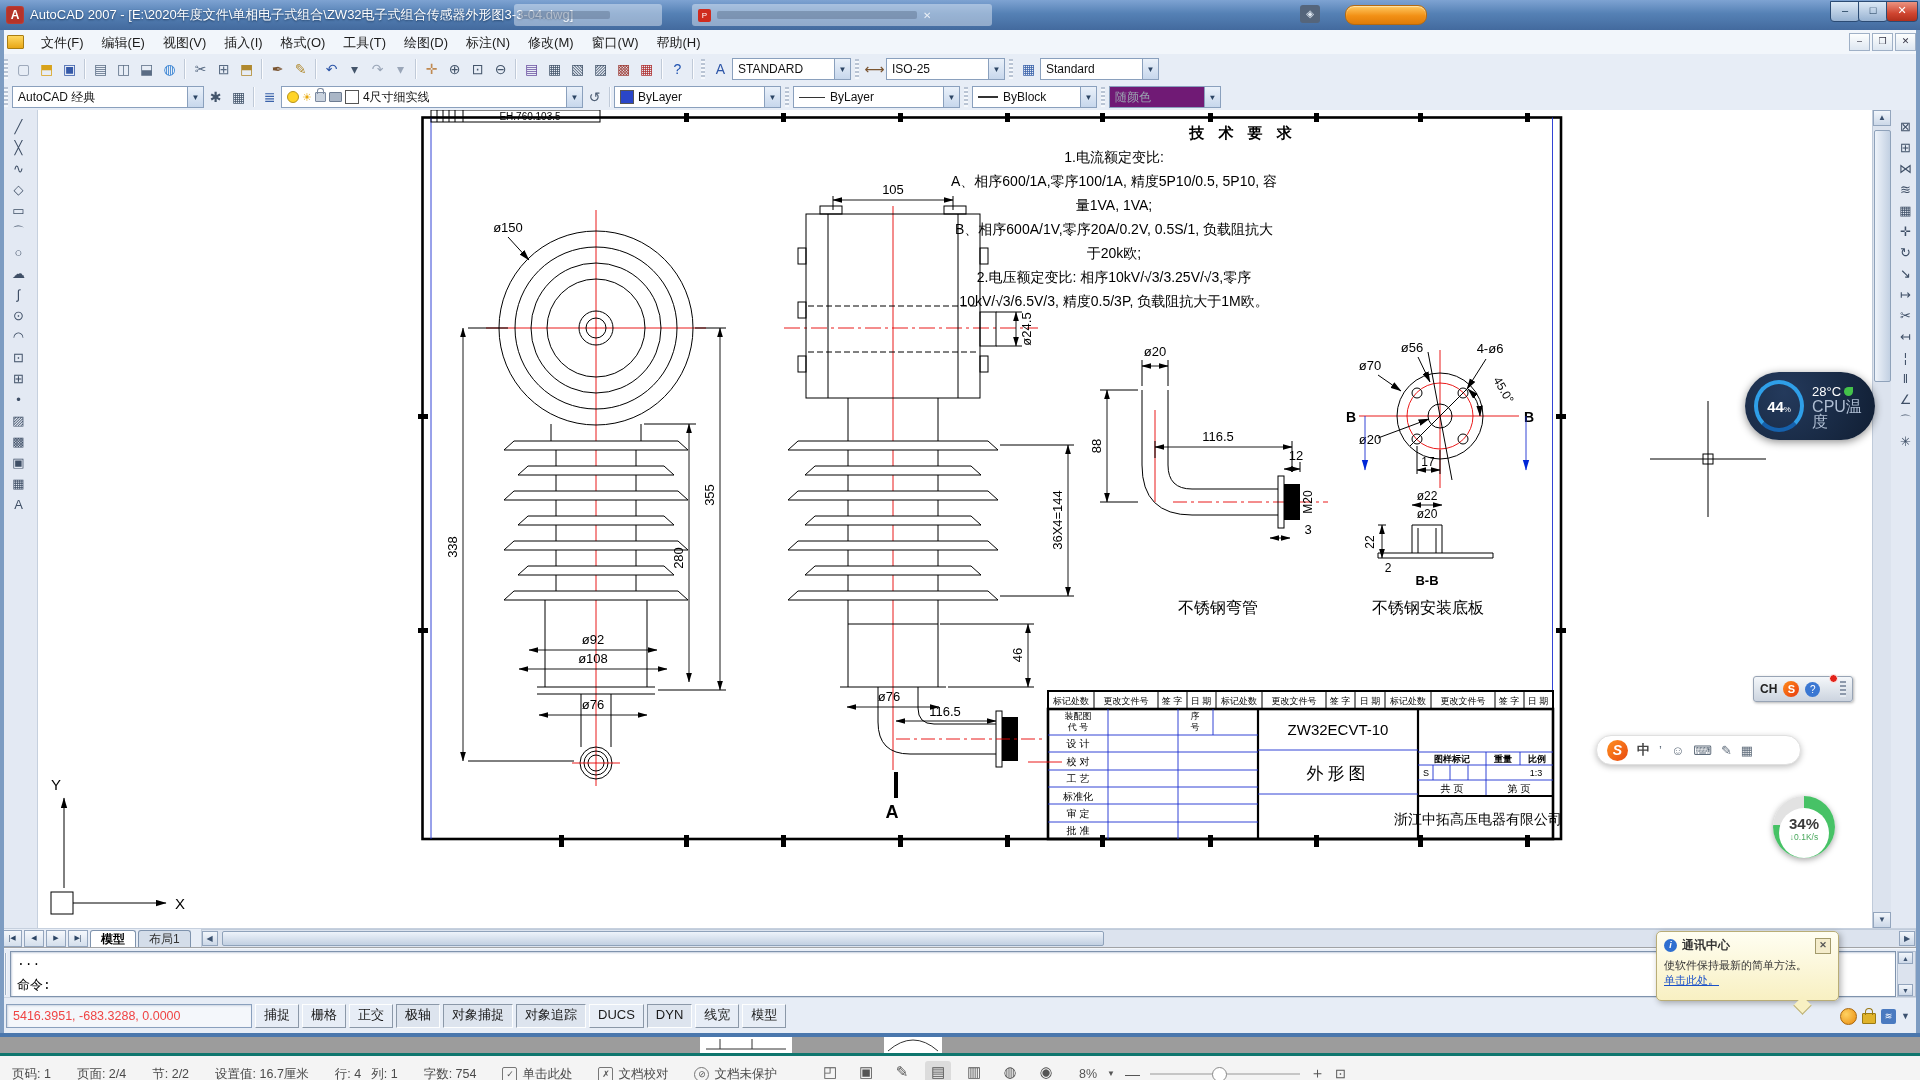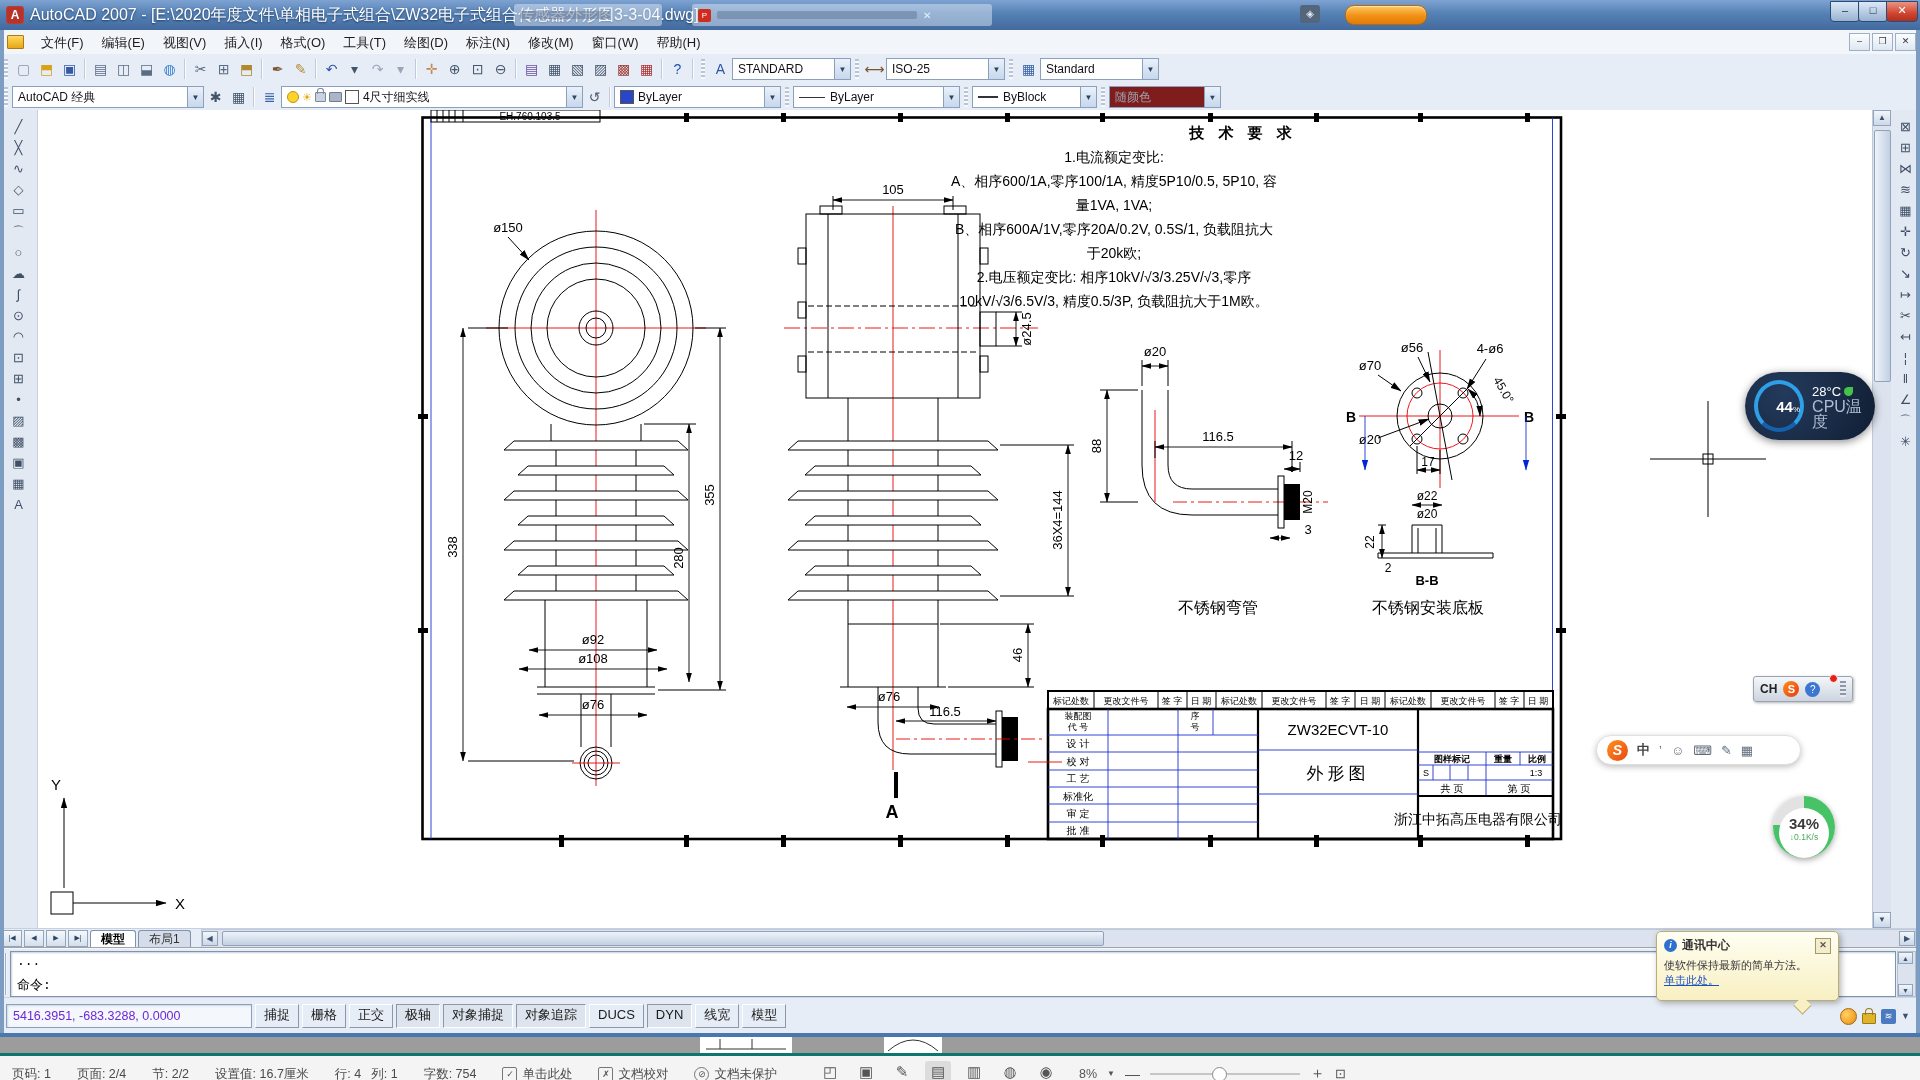--- a/index.html
+++ b/index.html
@@ -1,21 +1,21 @@
 <!DOCTYPE html>
 <html><head>
 <meta charset="utf-8">
 <style>
   html,body{margin:0;padding:0;background:#9b9b9b;font-family:"Liberation Sans",sans-serif;}
   #root{position:relative;width:1920px;height:1080px;overflow:hidden;background:#9b9b9b;}
   .abs{position:absolute;}
   
   .titlebar{left:0;top:0;width:1920px;height:30px;background:linear-gradient(180deg,#7ea3d2 0%,#5581b5 45%,#436a9e 100%);color:#fff;display:flex;align-items:center;border-bottom:1px solid #2e4d75;}
   .app-ico{width:18px;height:18px;margin:0 6px 0 6px;background:#b5332a;border-radius:3px;color:#fff;font-weight:bold;font-size:12px;text-align:center;line-height:18px;box-shadow:inset 0 0 2px #fff3;}
-  .title-text{font-size:16px;text-shadow:0 1px 2px #1d3a5f;white-space:nowrap;}
+  .title-text{font-size:13px;text-shadow:0 1px 2px #1d3a5f;white-space:nowrap;}
   .ghost{background:rgba(235,242,250,.45);border-radius:3px;height:22px;top:4px;display:flex;align-items:center;padding:0 6px;gap:6px;}
   .ghost .bar{height:8px;background:rgba(90,110,140,.45);border-radius:2px;}
   .pdf-chip{width:13px;height:13px;background:#cf2b1e;border-radius:2px;color:#fff;font-size:8px;line-height:13px;text-align:center;}
   .cap-btn{height:19px;top:1px;border:1px solid #2b4b74;border-radius:0 0 4px 4px;background:linear-gradient(180deg,rgba(226,237,248,.95),rgba(160,185,214,.9));color:#12304f;text-align:center;font-size:11px;line-height:17px;}
   .cap-close{background:linear-gradient(180deg,#eb9481,#cf4530 60%,#b02f1c);color:#fff;}
   .orange-btn{top:5px;height:18px;border-radius:9px;background:linear-gradient(180deg,#ffc961,#f29015 55%,#e07c08);box-shadow:inset 0 1px 1px #ffe3ad;border:1px solid #b56a10;}
   .mini-dark{top:5px;width:20px;height:18px;background:#55657b;border-radius:3px;color:#dfe8f2;font-size:10px;text-align:center;line-height:18px;}
   
   .menubar{left:0;top:30px;width:1920px;height:24px;background:#f2f6fb;border-bottom:1px solid #cfd8e4;display:flex;align-items:center;}
   .menu-ico{width:15px;height:12px;margin:0 8px 0 7px;background:linear-gradient(180deg,#ffd861,#e8a716);border:1px solid #a97d12;border-radius:1px;}
@@ -23,21 +23,21 @@
   .mdi-btn{width:19px;height:16px;border:1px solid #9fb0c6;background:linear-gradient(180deg,#fdfefe,#dde6f1);font-size:9px;color:#334;text-align:center;line-height:14px;margin-left:2px;}
   
   .tb{background:#e7edf6;display:flex;align-items:center;}
   .tb2{left:0;top:54px;width:1920px;height:30px;border-bottom:1px solid #d4dce7;}
   .tb3{left:0;top:84px;width:1920px;height:26px;border-bottom:1px solid #b9c4d2;}
   .grip{width:4px;height:20px;margin:0 4px;background:repeating-linear-gradient(180deg,#b9c4d4 0 2px,#f5f8fc 2px 4px);}
   .tbicon{width:21px;height:21px;display:inline-flex;align-items:center;justify-content:center;font-size:14px;color:#4e5e74;border:1px solid transparent;}
   .tbsep{width:1px;height:20px;background:#c0cad8;border-right:1px solid #fbfcfe;margin:0 3px;}
   .combo{height:20px;background:#fff;border:1px solid #8aa0bd;display:inline-flex;align-items:center;font-size:12px;color:#111;padding-left:5px;position:relative;}
   .combo .caret{margin-left:auto;width:15px;height:100%;background:linear-gradient(180deg,#eaf1fa,#c7d7ec);border-left:1px solid #8aa0bd;font-size:8px;color:#2c4564;display:flex;align-items:center;justify-content:center;}
-  .combo.disabled{background:#7f1d1d;color:#9aa3b0;font-family:Liberation Mono, monospace;}
+  .combo.disabled{background:#701a75;color:#9aa3b0;font-family:Liberation Mono, monospace;}
   .chip{width:12px;height:12px;border:1px solid #555;display:inline-block;margin-right:4px;}
   .mini{display:inline-block;margin-right:3px;}
   .lay-bulb{width:10px;height:10px;border-radius:50%;background:#ffd429;border:1px solid #b8941a;}
   .lay-sun{color:#e8a80c;font-size:11px;}
   .lay-lock{width:9px;height:8px;background:#c9d2de;border:1px solid #7c8aa0;border-radius:1px;position:relative;}
   .lay-lock:before{content:"";position:absolute;left:1px;top:-5px;width:5px;height:5px;border:1.5px solid #7c8aa0;border-bottom:none;border-radius:3px 3px 0 0;}
   .lay-print{width:11px;height:8px;background:#aab6c6;border:1px solid #6d7c92;border-radius:1px;}
   
   .leftdock{left:0;top:110px;width:38px;height:818px;background:#e3e9f3;border-right:1px solid #c6d0de;display:flex;flex-direction:column;align-items:center;padding-top:6px;box-sizing:border-box;}
   .rightdock{left:1890px;top:110px;width:30px;height:818px;background:#e3e9f3;border-left:1px solid #c6d0de;display:flex;flex-direction:column;align-items:center;padding-top:6px;box-sizing:border-box;}
@@ -55,21 +55,21 @@
   .tab.idle{background:#d4dde9;color:#333;}
   .hscroll{position:relative;flex:1;height:17px;margin:0 4px 0 10px;background:#dce3ee;border:1px solid #c0cbda;display:flex;align-items:center;}
   .hthumb{position:absolute;left:20px;top:1px;width:880px;height:13px;background:linear-gradient(180deg,#eef3fa,#c2d0e2);border:1px solid #8fa2ba;border-radius:2px;}
   
   .cmd{left:0;top:947px;width:1920px;height:50px;background:#e7edf6;border-top:2px groove #f3f6fa;}
   .cmd-grip{position:absolute;left:2px;top:4px;width:5px;height:42px;background:repeating-linear-gradient(90deg,#9fb0c6 0 1px,#f3f6fa 1px 3px);}
   .cmd-box{position:absolute;left:10px;top:2px;right:24px;bottom:2px;background:#fff;border:1px solid #7f93ad;box-shadow:inset 1px 1px 2px #c5cfdd;font-family:"Liberation Mono",monospace;font-size:13px;color:#000;padding:2px 6px;box-sizing:border-box;display:flex;flex-direction:column;justify-content:space-between;}
   .cmd-scroll{position:absolute;right:4px;top:2px;width:17px;bottom:2px;background:#dce3ee;border:1px solid #b3c0d2;}
   
   .statusbar{left:0;top:997px;width:1920px;height:36px;background:#e7edf6;display:flex;align-items:center;border-top:1px solid #cdd6e2;}
-  .coords{width:238px;height:22px;margin-left:6px;background:#f4f7fb;border:1px solid #8aa0bd;box-shadow:inset 1px 1px 2px #ccd5e2;font-size:12.5px;line-height:22px;padding-left:6px;color:#6d28d9;}
+  .coords{width:238px;height:22px;margin-left:6px;background:#f4f7fb;border:1px solid #8aa0bd;box-shadow:inset 1px 1px 2px #ccd5e2;font-size:12.5px;line-height:22px;padding-left:6px;color:#ef4444;}
   .toggle{height:22px;margin-left:3px;padding:0 8px;font-size:13px;color:#1a1a1a;background:#e7edf6;border:1px solid;border-color:#fdfefe #8b98a8 #8b98a8 #fdfefe;line-height:20px;}
   .toggle.pressed{border-color:#8b98a8 #fdfefe #fdfefe #8b98a8;background:#dde4ee;}
   .tray{margin-left:auto;display:flex;align-items:center;gap:5px;margin-right:10px;}
   .tray-comm{width:15px;height:15px;border-radius:50%;background:radial-gradient(circle at 35% 35%,#ffd262,#e88b0e);border:1px solid #a9660b;}
   .tray-lock{width:12px;height:9px;background:#e0b32a;border:1px solid #9a7a14;border-radius:1px;position:relative;margin-top:4px;}
   .tray-lock:before{content:"";position:absolute;left:2px;top:-6px;width:6px;height:6px;border:1.5px solid #9a7a14;border-bottom:none;border-radius:4px 4px 0 0;}
   .tray-blue{width:15px;height:15px;background:#4a7ac0;border-radius:2px;color:#fff;font-size:9px;text-align:center;line-height:15px;}
   
   .winbottom{left:0;top:1033px;width:1920px;height:4px;background:#4a77ad;}
   .greystrip{left:0;top:1037px;width:1920px;height:16px;background:#9c9c9c;}
@@ -78,21 +78,21 @@
   .wps-item{margin-left:26px;white-space:nowrap;display:flex;align-items:center;gap:5px;}
   .wps-chk{width:13px;height:13px;border:1px solid #777;border-radius:2px;font-size:9px;line-height:12px;text-align:center;color:#555;}
   .wps-icons{display:flex;align-items:center;gap:10px;margin-left:40px;}
   .wps-icons .tbicon{color:#555;font-size:15px;width:24px;height:20px;}
   .wps-icons .sel{background:#dcdcdc;border-radius:3px;}
   .zoomctl{display:flex;align-items:center;gap:10px;margin:0 14px 0 20px;color:#555;}
   .slider{position:relative;width:150px;height:2px;background:#c6c6c6;}
   .sthumb{position:absolute;left:62px;top:-6px;width:13px;height:13px;border-radius:50%;background:#fff;border:1px solid #8a8a8a;}
   
   .cpu{left:1745px;top:372px;width:130px;height:68px;background:radial-gradient(circle at 30% 30%,#243a5c,#101e33);border-radius:34px;box-shadow:0 2px 8px rgba(0,0,0,.45);display:flex;align-items:center;color:#fff;}
-  .cpu-ring{width:44px;height:44px;margin-left:9px;border-radius:50%;border:4px solid #2f9fe8;border-bottom-color:#1561ad;display:flex;align-items:center;justify-content:flex-end;font-size:15px;font-weight:bold;}
+  .cpu-ring{width:44px;height:44px;margin-left:9px;border-radius:50%;border:4px solid #2f9fe8;border-bottom-color:#1561ad;display:flex;align-items:center;justify-content:center;font-size:15px;font-weight:bold;}
   .cpu-ring small{font-size:8px;font-weight:normal;}
   .cpu-right{margin-left:8px;line-height:15px;}
   .leaf{display:inline-block;width:9px;height:9px;background:#44c24a;border-radius:60% 0 60% 60%;margin-left:3px;}
   .netball{left:1773px;top:796px;width:62px;height:62px;border-radius:50%;background:conic-gradient(#47c266 0 76%,#e2e2e2 76% 100%);box-shadow:0 2px 6px rgba(0,0,0,.35);display:flex;align-items:flex-end;justify-content:center;}
   .netin{width:50px;height:50px;border-radius:50%;background:#fff;text-align:center;}
   .netin .p{font-size:15px;font-weight:bold;color:#3a3a3a;margin-top:7px;}
   .netin .s{font-size:8.5px;color:#49a85c;}
   .balloon{left:1656px;top:931px;width:183px;height:70px;background:linear-gradient(180deg,#fffef2,#f8f0c2);border:1px solid #b9ad77;border-radius:5px;box-shadow:2px 2px 6px rgba(0,0,0,.3);font-size:11px;color:#333;padding:5px 7px;box-sizing:border-box;}
   .balloon .hd{display:flex;align-items:center;gap:5px;font-weight:bold;font-size:12px;}
   .binfo{width:13px;height:13px;border-radius:50%;background:#2f6fd0;color:#fff;font-size:9px;text-align:center;line-height:13px;font-weight:bold;font-style:italic;}

